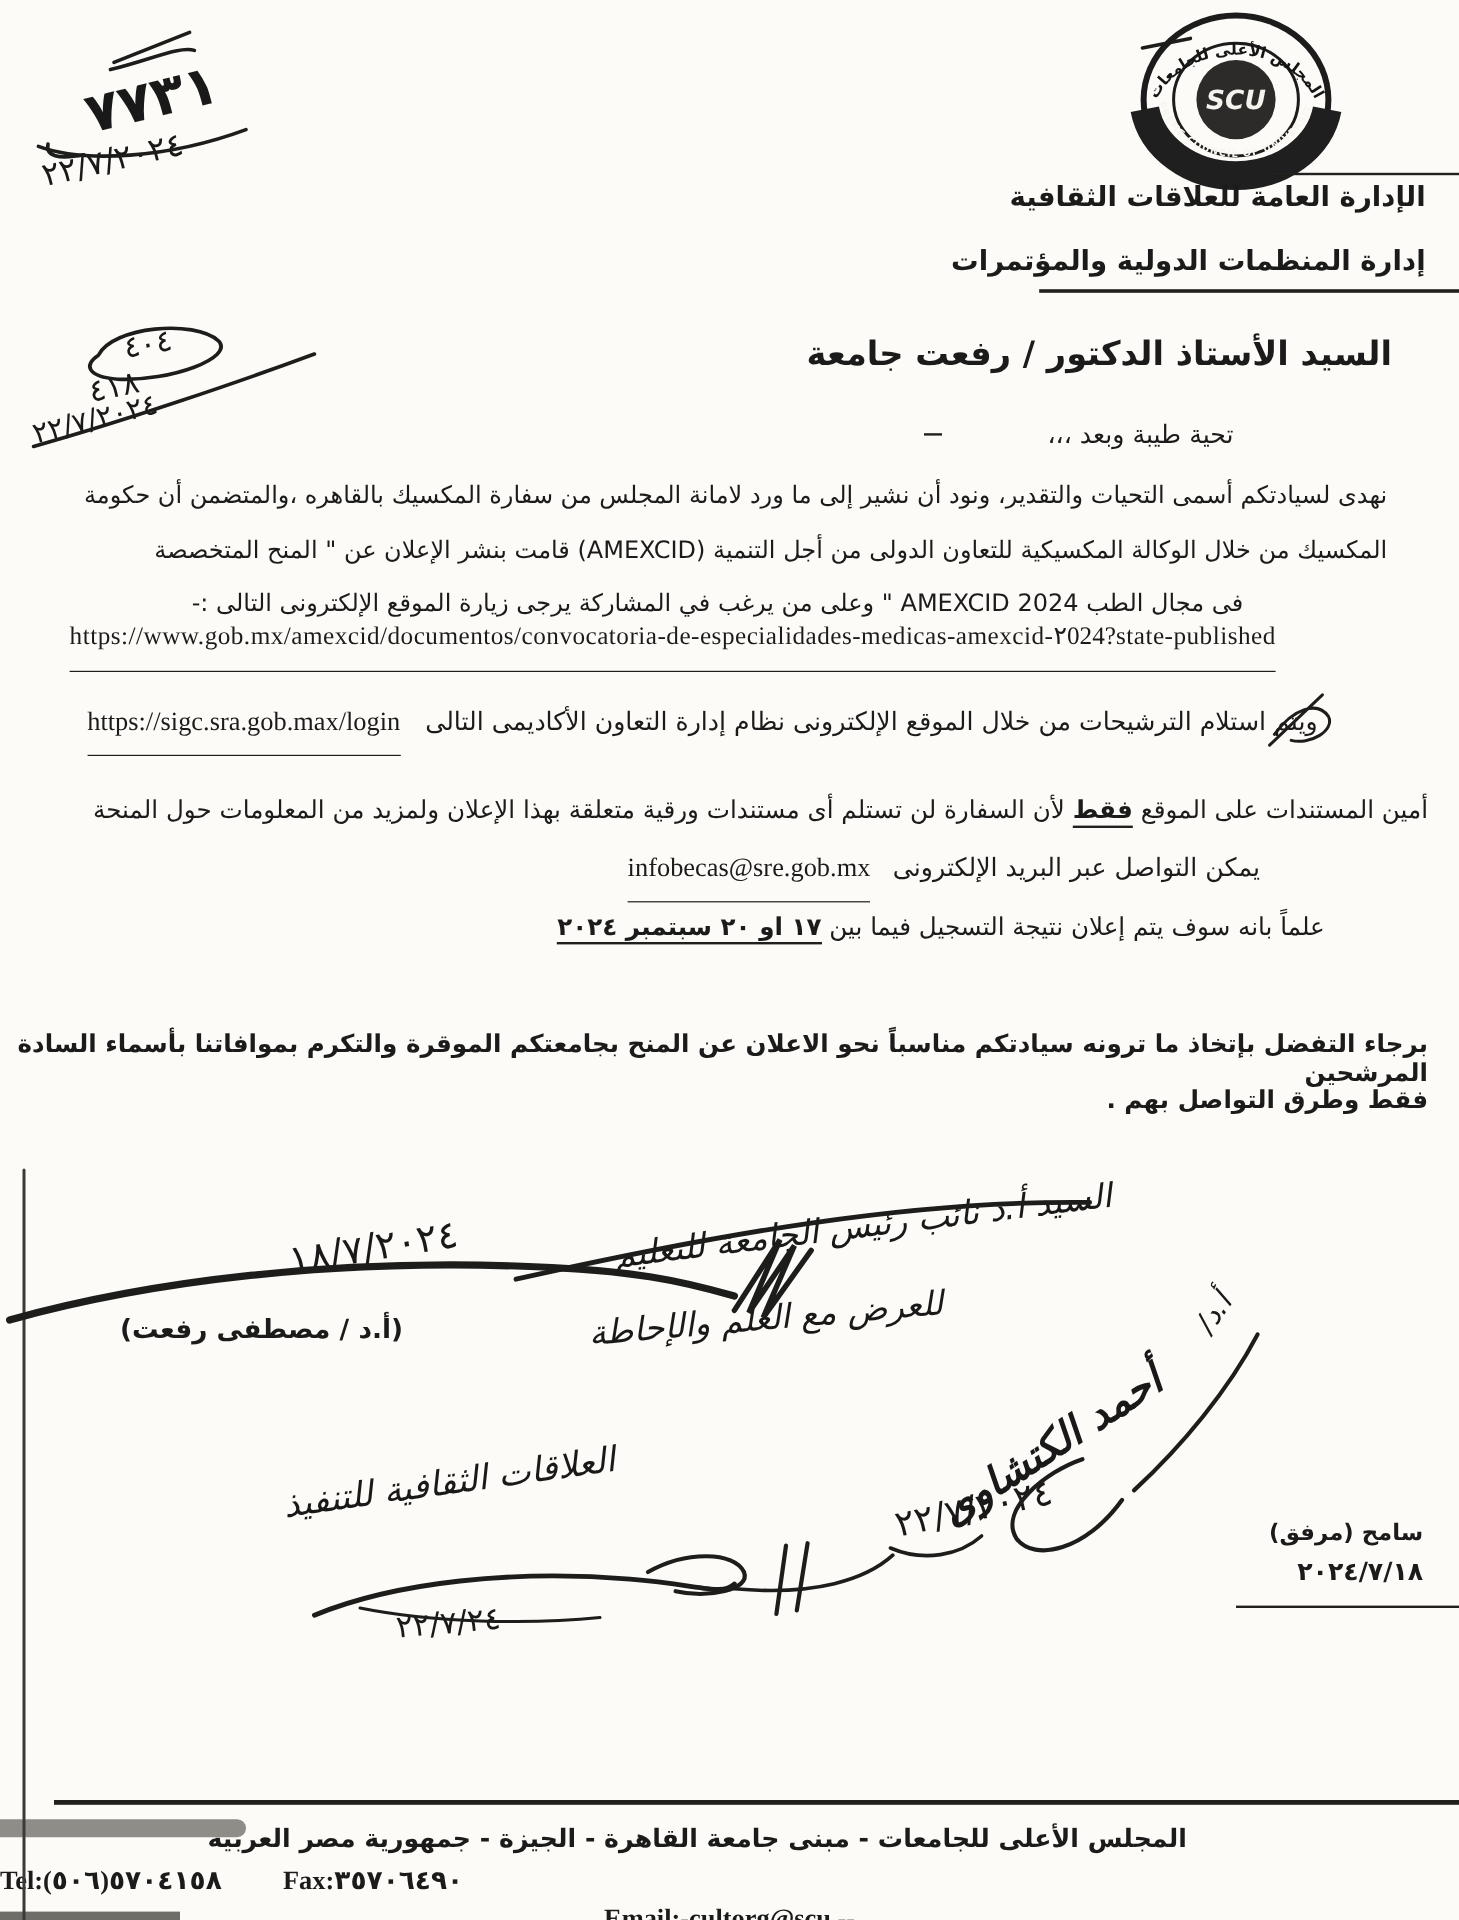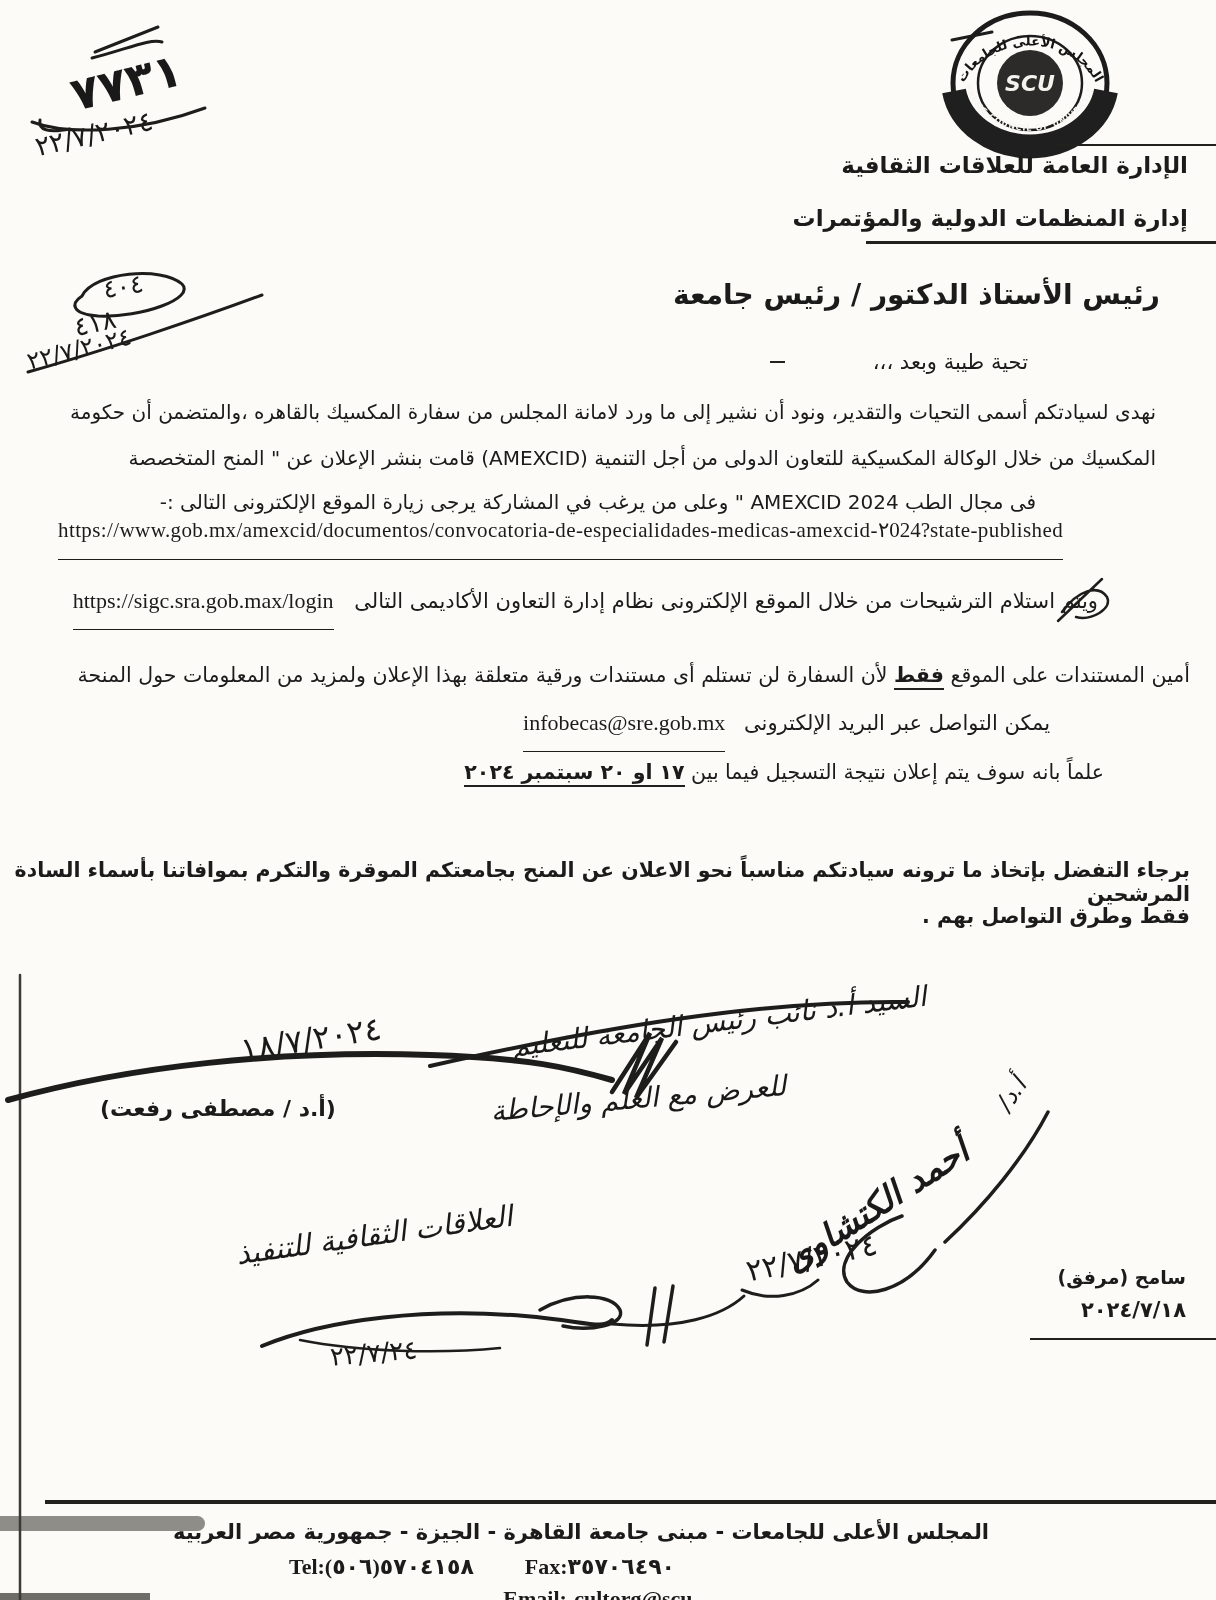--- a/index.html
+++ b/index.html
@@ -50,21 +50,21 @@
 
   <div class="abs rule" style="left:1058px; top:144px; width:158px; height:2px;"></div>
   <div class="abs ar b kufi" style="right:28px; top:152px; font-size:23px;">الإدارة العامة للعلاقات الثقافية</div>
   <div class="abs ar b kufi" style="right:28px; top:205px; font-size:23px;margin-left:48px;">إدارة المنظمات الدولية والمؤتمرات</div>
   <div class="abs rule" style="left:866px; top:241px; width:350px; height:2.5px;"></div>
 
   <div class="abs hw" style="left:103px; top:272px; font-size:25px; transform:rotate(-10deg); letter-spacing:4px;">٤٠٤</div>
   <div class="abs hw" style="left:74px; top:308px; font-size:26px; transform:rotate(-12deg); letter-spacing:3px;">٤١٨</div>
   <div class="abs hw ar" style="left:26px; top:335px; font-size:24px; transform:rotate(-14deg); letter-spacing:2px;">٢٢/٧/٢٠٢٤</div>
 
-  <div class="abs ar b" style="right:56px; top:278px; font-size:28px;">رئيس الأستاذ الدكتور /  رئيس جامعة</div>
+  <div class="abs ar b" style="right:56px; top:278px; font-size:28px;">السيد الأستاذ الدكتور /  رفعت جامعة</div>
   <div class="abs ar" style="right:188px; top:350px; font-size:21px;">تحية طيبة وبعد ،،،</div>
   <div class="abs rule" style="left:770px; top:361px; width:15px; height:2px;"></div>
 
   <div class="abs ar" style="right:60px; top:400px; font-size:20px;">نهدى لسيادتكم أسمى التحيات والتقدير، ونود أن نشير إلى ما ورد لامانة المجلس من سفارة المكسيك بالقاهره ،والمتضمن أن حكومة</div>
   <div class="abs ar" style="right:60px; top:446px; font-size:20px;">المكسيك من خلال الوكالة المكسيكية للتعاون الدولى من أجل التنمية (AMEXCID) قامت بنشر الإعلان عن " المنح المتخصصة</div>
   <div class="abs ar" style="right:180px; top:490px; font-size:20px;">فى مجال الطب AMEXCID 2024 " وعلى من يرغب في المشاركة يرجى زيارة الموقع الإلكترونى التالى :-</div>
 
   <a class="abs ser urlline" style="left:58px; top:518px; font-size:21px; letter-spacing:0.4px; direction:ltr;">https://www.gob.mx/amexcid/documentos/convocatoria-de-especialidades-medicas-amexcid-٢024?state-published</a>
 
   <div class="abs ar" style="right:118px; top:588px; font-size:21px;">
@@ -100,21 +100,21 @@
 
   <div class="abs hw ar" style="left:235px; top:1218px; font-size:29px; font-style:italic; transform:rotate(-8deg); letter-spacing:2px;">العلاقات الثقافية للتنفيذ</div>
   <div class="abs hw ar" style="left:330px; top:1338px; font-size:26px; transform:rotate(-5deg); letter-spacing:8px;">٢٢/٧/٢٤</div>
 
   <div class="abs ar b" style="right:30px; top:1266px; font-size:19px;">سامح (مرفق)</div>
   <div class="abs ar b" style="right:30px; top:1298px; font-size:21px; letter-spacing:3px;">٢٠٢٤/٧/١٨</div>
   <div class="abs rule" style="left:1030px; top:1338px; width:186px; height:2px;"></div>
 
   <div class="abs rule" style="left:45px; top:1500px; width:1171px; height:3.5px;"></div>
   <div class="abs ar b" style="left:0; top:1520px; width:1162px; text-align:center; font-size:21px;">المجلس الأعلى للجامعات - مبنى جامعة القاهرة - الجيزة - جمهورية مصر العربية</div>
-  <div class="abs ser b" style="left:0; top:1554px; width:964px; text-align:center; font-size:22px; direction:ltr;">
+  <div class="abs ser b" style="left:0; top:1554px; width:964px; font-size:22px; direction:ltr;">
     <span>Tel:</span><span>٥٧٠٤١٥٨(٥٠٦)</span>
     <span style="display:inline-block; width:40px;"></span>
     <span>Fax:</span><span>٣٥٧٠٦٤٩٠</span>
   </div>
   <div class="abs ser b" style="left:0; top:1586px; width:1216px; text-align:center; font-size:22px; direction:ltr;">Email:-cultorg@scu.--</div>
 
   <div class="abs" style="left:0; top:1516px; width:205px; height:15px; background:#8f8d88; border-radius:0 8px 8px 0;"></div>
   <div class="abs" style="left:0; top:1593px; width:150px; height:7px; background:#6f6d68;"></div>
 
   <svg class="overlay" width="1216" height="1600" viewBox="0 0 1216 1600">

